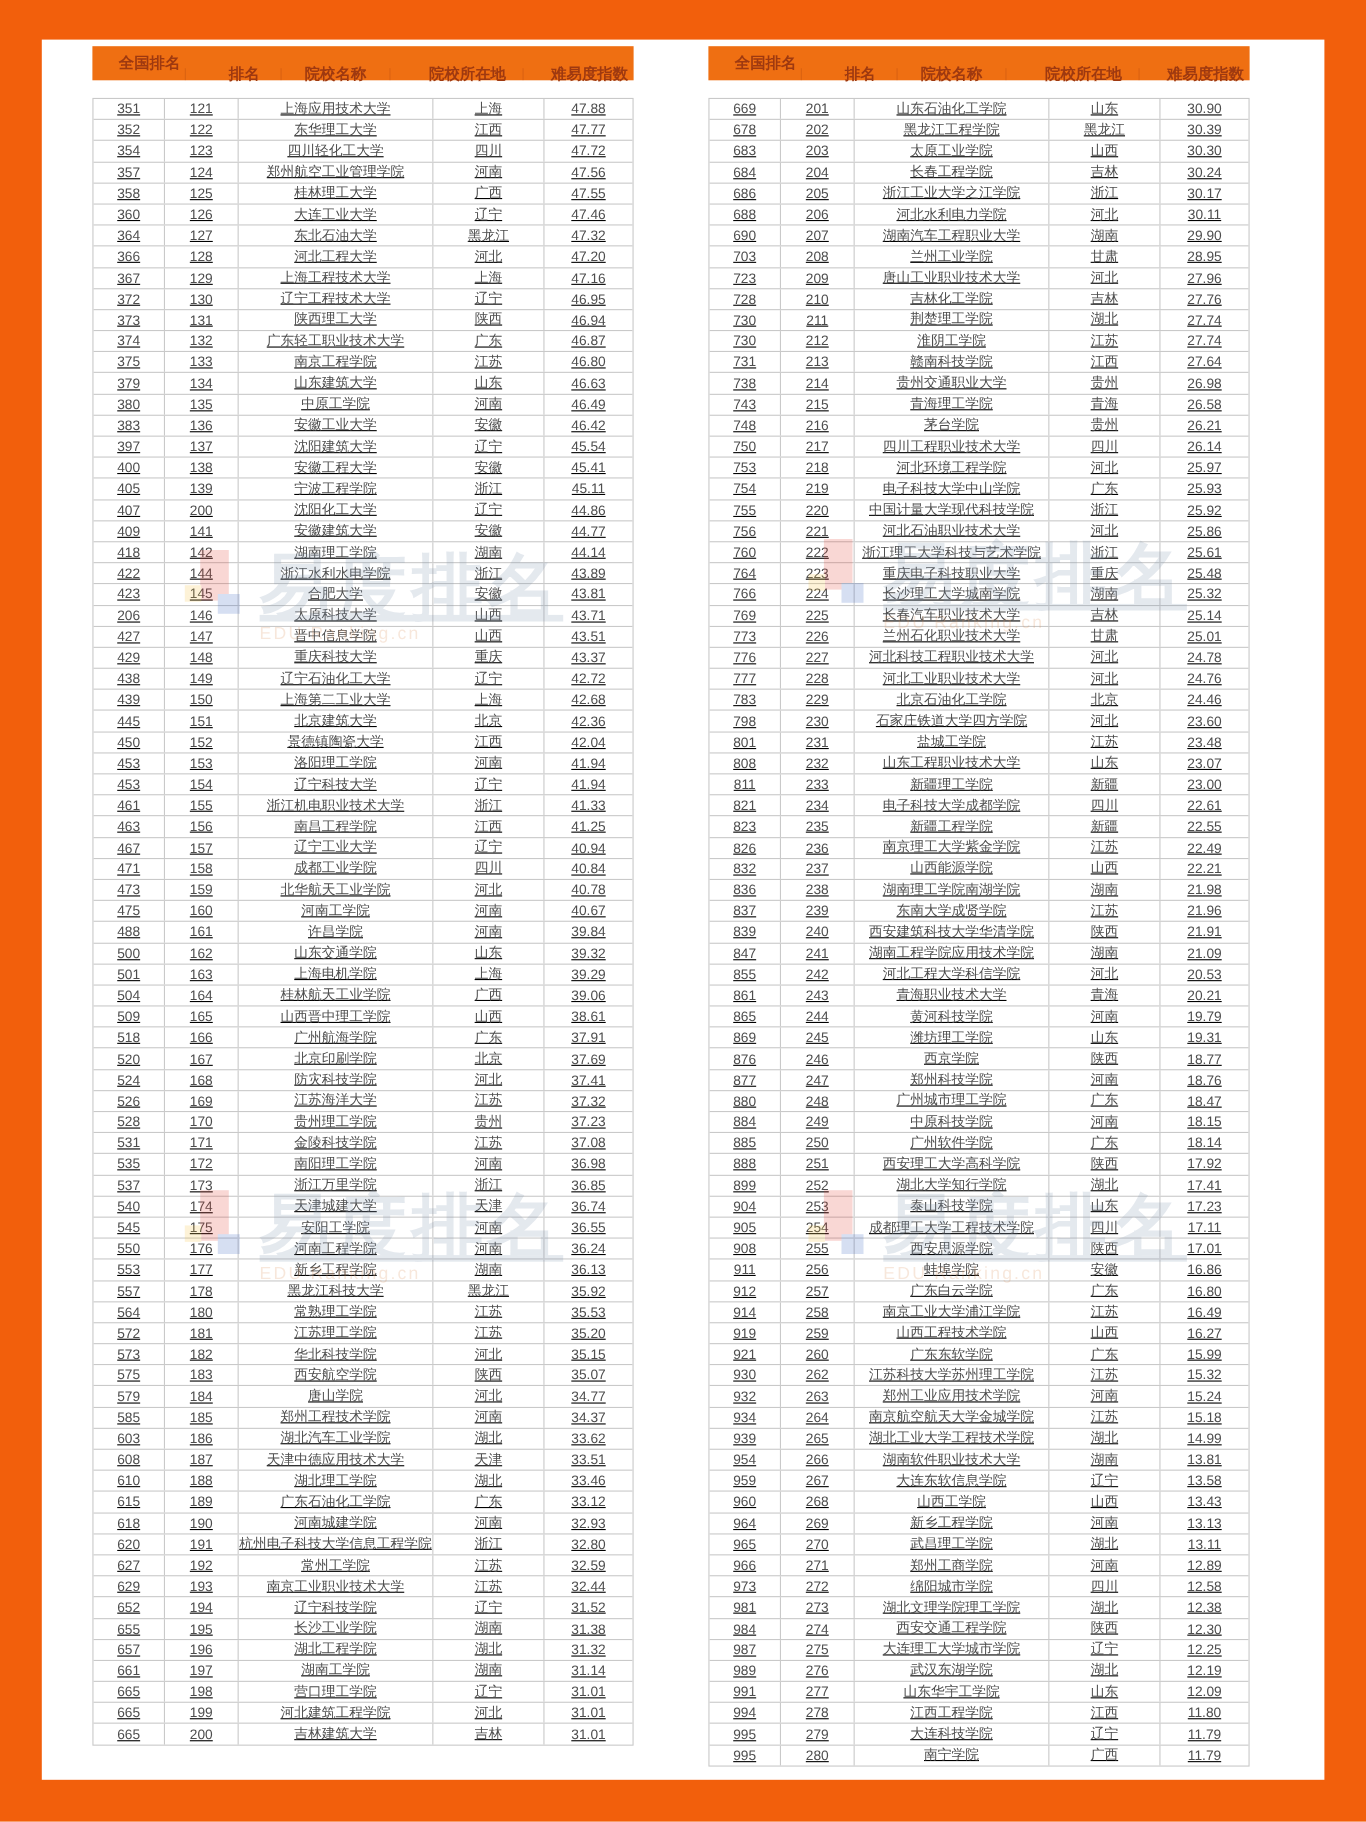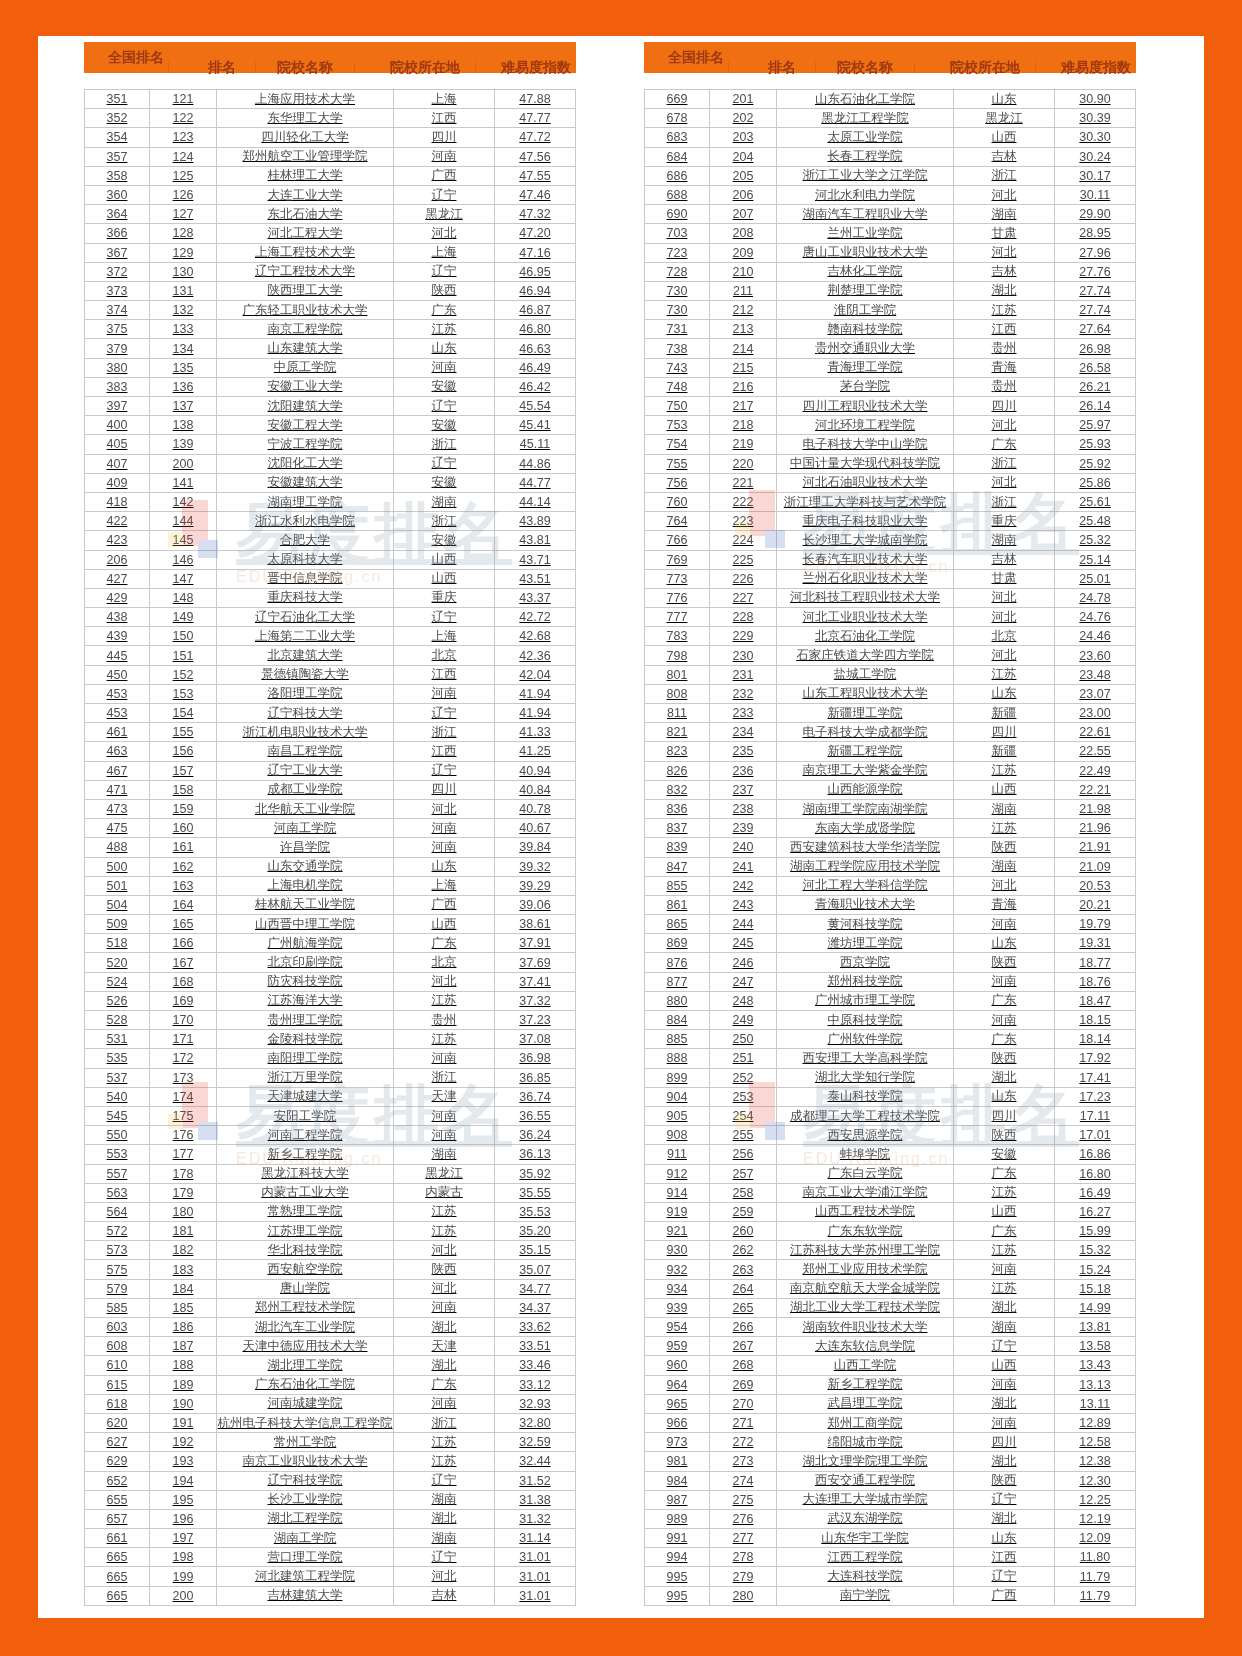--- a/index.html
+++ b/index.html
@@ -468,27 +468,20 @@
         <div class="cell c4">36.13</div>
       </div>
       <div class="trow">
         <div class="cell c0">557</div>
         <div class="cell c1">178</div>
         <div class="cell c2">黑龙江科技大学</div>
         <div class="cell c3">黑龙江</div>
         <div class="cell c4">35.92</div>
       </div>
       <div class="trow">
-        <div class="cell c0">563</div>
-        <div class="cell c1">179</div>
-        <div class="cell c2">内蒙古工业大学</div>
-        <div class="cell c3">内蒙古</div>
-        <div class="cell c4">35.55</div>
-      </div>
-      <div class="trow">
         <div class="cell c0">564</div>
         <div class="cell c1">180</div>
         <div class="cell c2">常熟理工学院</div>
         <div class="cell c3">江苏</div>
         <div class="cell c4">35.53</div>
       </div>
       <div class="trow">
         <div class="cell c0">572</div>
         <div class="cell c1">181</div>
         <div class="cell c2">江苏理工学院</div>

